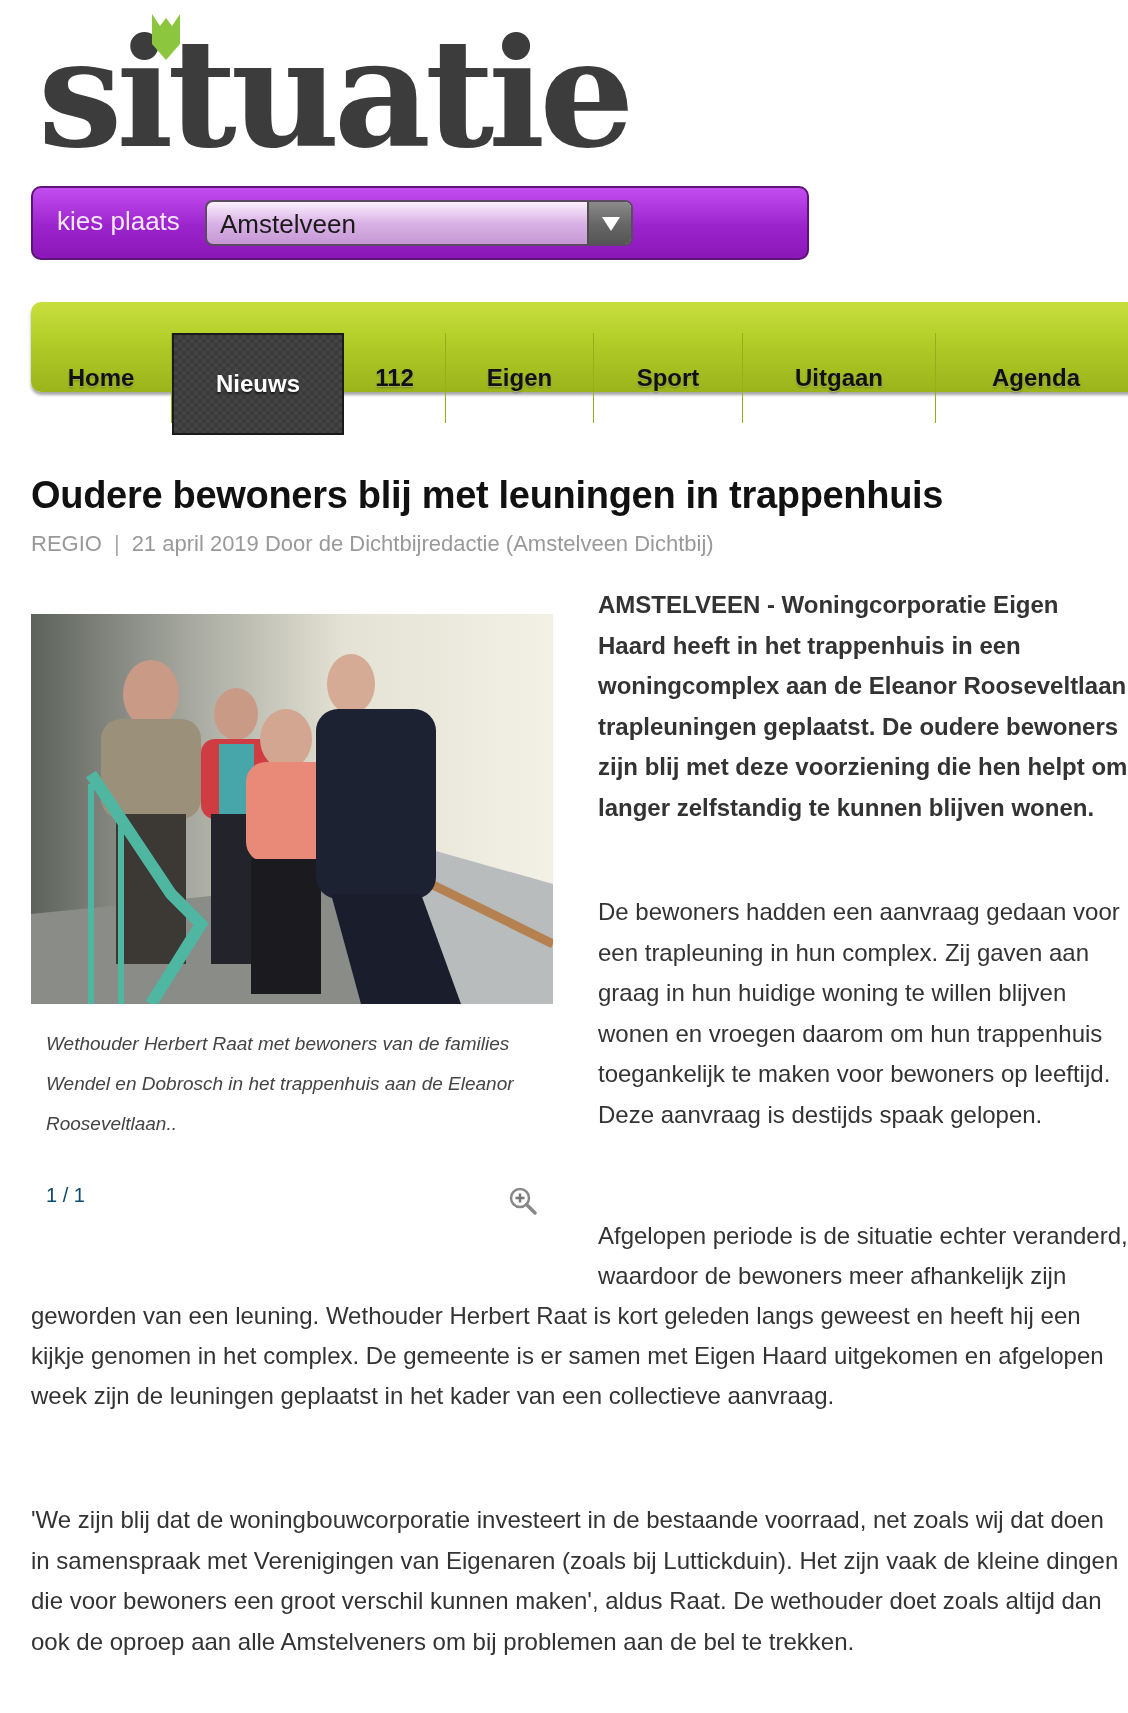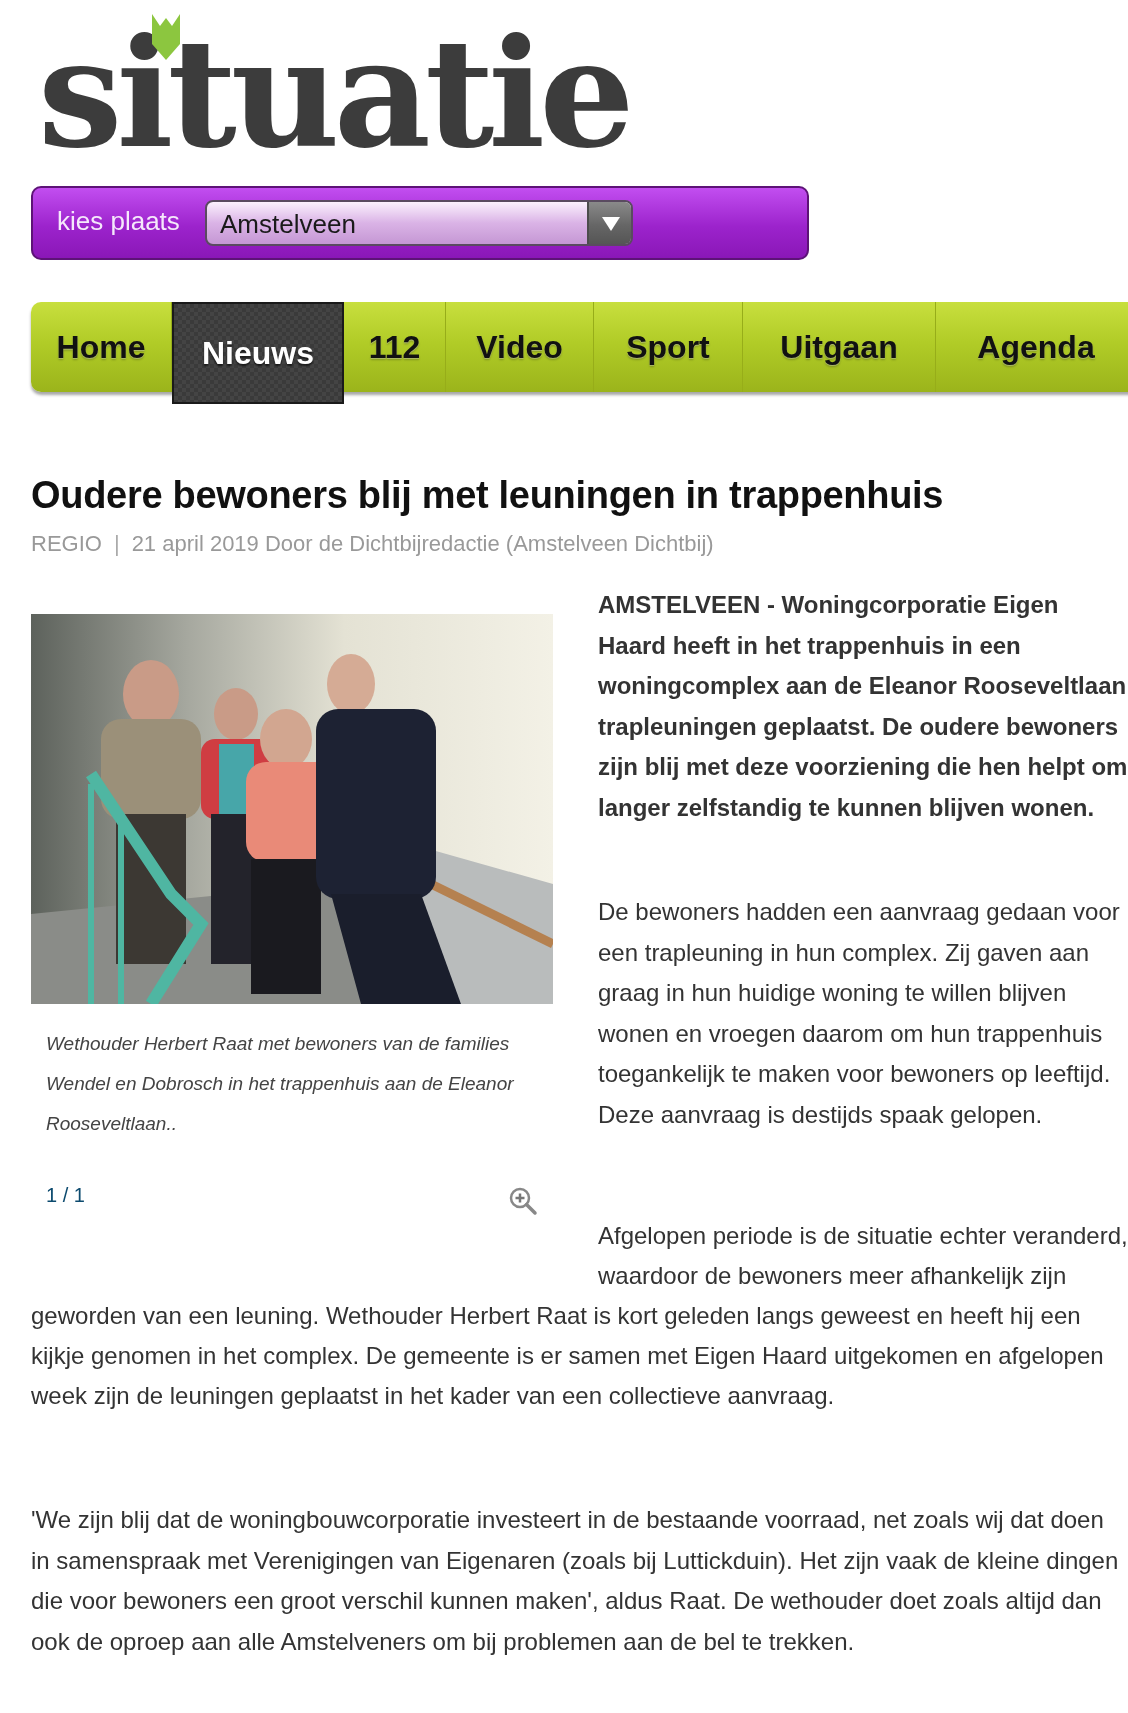--- a/index.html
+++ b/index.html
@@ -46,23 +46,24 @@
   
   .nav {
     position: absolute; left: 31px; top: 302px; width: 1120px; height: 90px;
     border-radius: 10px 0 0 10px;
     background: linear-gradient(#c8df3e, #b1cc27 45%, #9bb41b);
     box-shadow: 0 3px 3px rgba(0,0,0,0.35);
     display: flex;
   }
   .nav-item {
     height: 90px; display: flex; align-items: center; justify-content: center;
-    font-weight: bold; font-size: 32px; color: #111;
+    font-weight: bold; font-size: 24px; color: #111;
     text-shadow: 0 1px 1px rgba(255,255,255,0.35), 0 2px 2px rgba(0,0,0,0.25);
     border-right: 1px solid #97ad19;
+    margin-top: 31px;
   }
   .nav-item.active {
     background-color: #3a3a3a;
     background-image:
       linear-gradient(45deg, #444 25%, transparent 25%, transparent 75%, #444 75%),
       linear-gradient(45deg, #444 25%, transparent 25%, transparent 75%, #444 75%);
     background-size: 8px 8px; background-position: 0 0, 4px 4px;
     color: #fff; border: 2px solid #1a1a1a; height: 102px;
     text-shadow: 0 2px 2px rgba(0,0,0,0.6);
   }
@@ -119,21 +120,21 @@
   <div class="place-select">
     <span class="place-value">Amstelveen</span>
     <span class="place-arrow"></span>
   </div>
 </div>
 
 <nav class="nav">
   <a class="nav-item" style="width:141px">Home</a>
   <a class="nav-item active" style="width:172px">Nieuws</a>
   <a class="nav-item" style="width:102px">112</a>
-  <a class="nav-item" style="width:148px">Video</a>
+  <a class="nav-item" style="width:148px">Eigen</a>
   <a class="nav-item" style="width:149px">Sport</a>
   <a class="nav-item" style="width:193px">Uitgaan</a>
   <a class="nav-item" style="width:200px; border-right:none">Agenda</a>
 </nav>
 
 <h1 class="headline">Oudere bewoners blij met leuningen in trappenhuis</h1>
 <div class="meta">
   <span>REGIO</span><span class="sep">|</span><span>21 april 2019 Door de Dichtbijredactie (Amstelveen Dichtbij)</span>
 </div>
 

